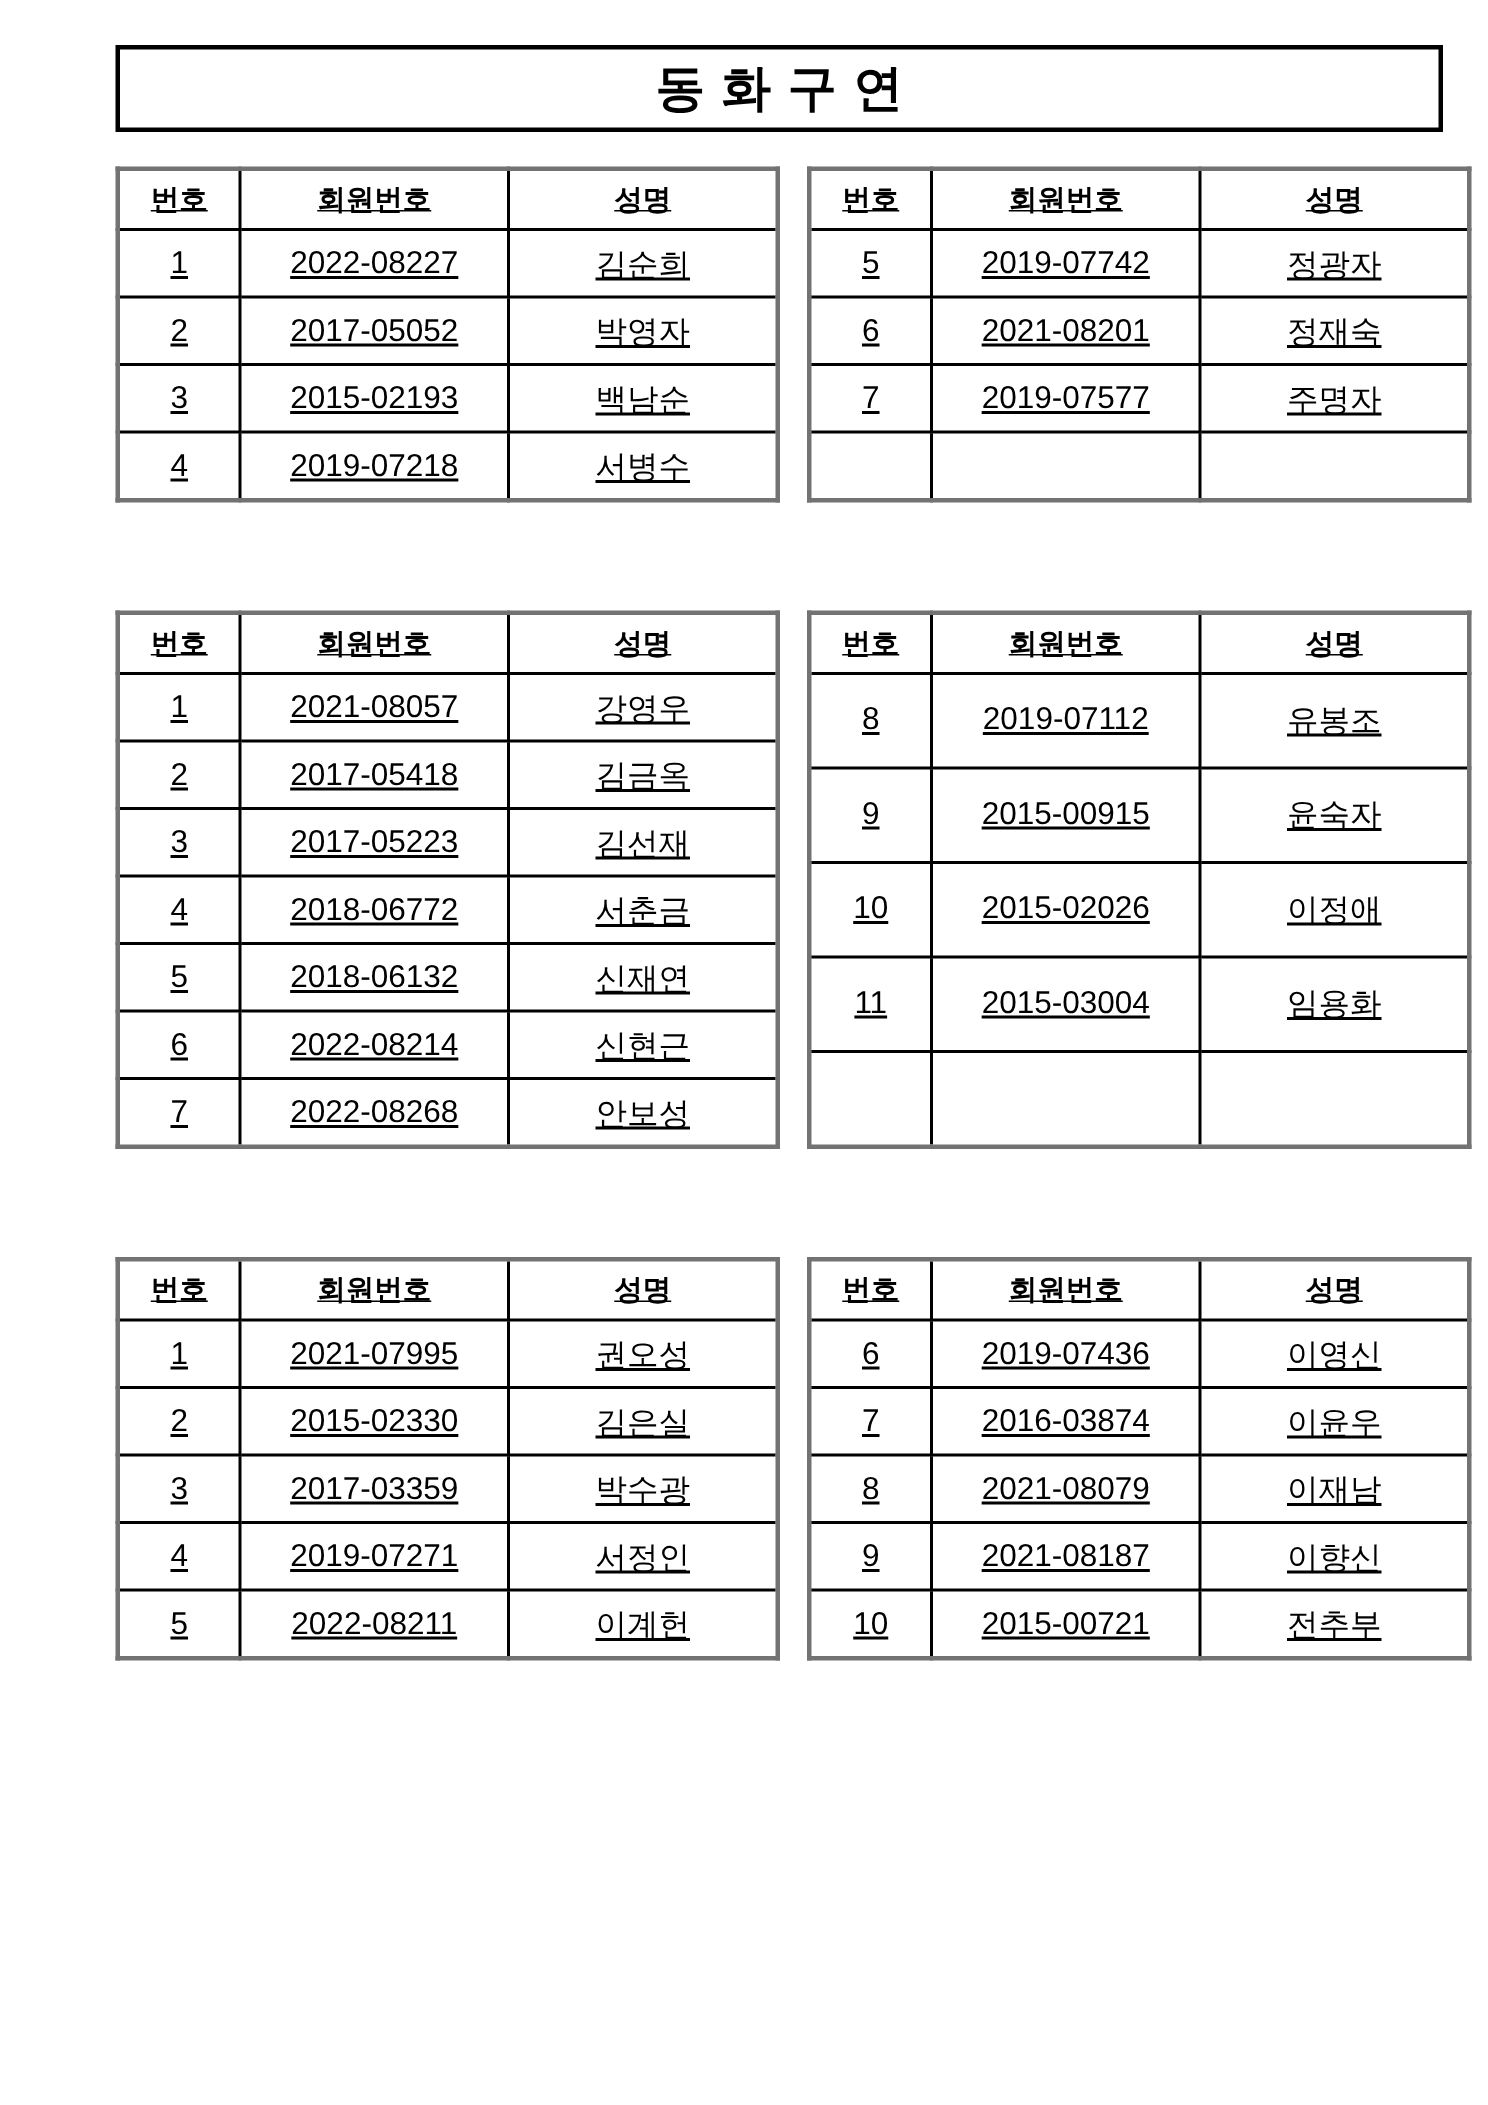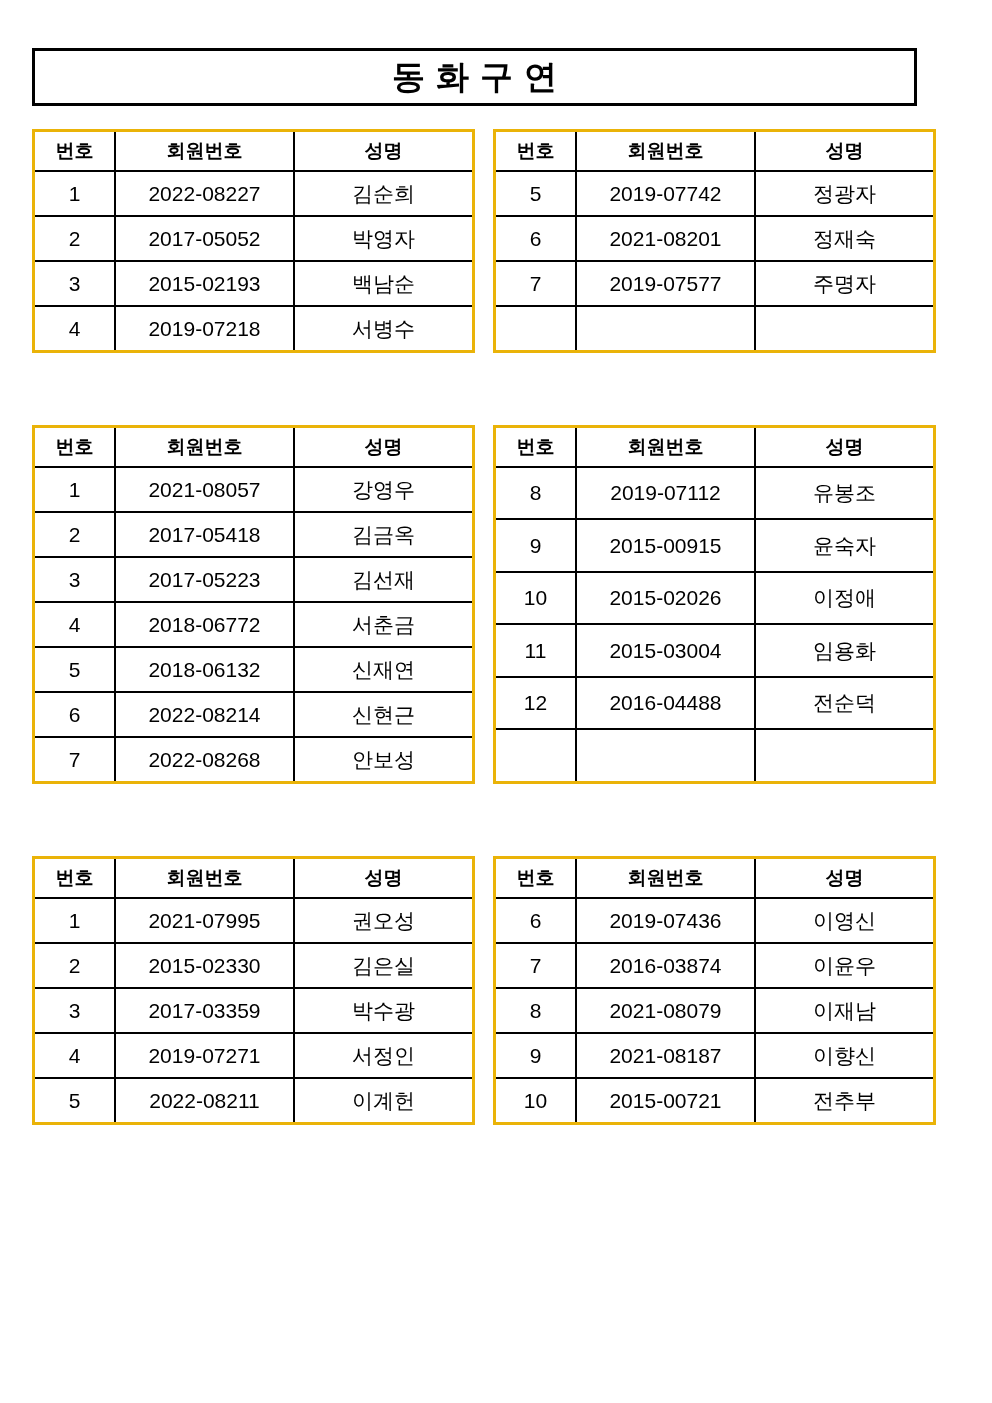--- a/index.html
+++ b/index.html
@@ -9,23 +9,22 @@
     color: #000000;
     font-family: "Liberation Sans", "DejaVu Sans", sans-serif;
   }
   body {
     width: 992px;
     height: 1403px;
     overflow: hidden;
   }
   .page {
     box-sizing: border-box;
-    padding: 30px 0 0 32px;
+    padding: 30px 0 0 77px;
     width: 938px;
-    margin-top: 18px;
   }
   .section { width: 885px; }
   .section:not(:last-child) { margin-bottom: 72px; }
 
   .title-box {
     box-sizing: border-box;
     width: 885px;
     height: 58px;
     border: 3px solid #000000;
     display: flex;
@@ -43,21 +42,22 @@
   }
 
   .tables {
     display: flex;
     gap: 18px;
   }
   table.member-table {
     border-collapse: collapse;
     table-layout: fixed;
     width: 434px;
-    border: 3px solid #eab308;
+    border: 3px solid #737373;
+    text-decoration: underline;
   }
   .member-table th, .member-table td {
     border: 2px solid #000000;
     text-align: center;
     vertical-align: middle;
     padding: 0;
     overflow: hidden;
     white-space: nowrap;
   }
   .member-table th {
@@ -218,25 +218,20 @@
     <td class="col-no">10</td>
     <td class="col-id">2015-02026</td>
     <td class="col-name">이정애</td>
   </tr>
             <tr class="data-row">
     <td class="col-no">11</td>
     <td class="col-id">2015-03004</td>
     <td class="col-name">임용화</td>
   </tr>
             <tr class="data-row">
-    <td class="col-no">12</td>
-    <td class="col-id">2016-04488</td>
-    <td class="col-name">전순덕</td>
-  </tr>
-            <tr class="data-row">
     <td class="col-no"></td>
     <td class="col-id"></td>
     <td class="col-name"></td>
   </tr>
           </tbody>
   </table>
       </div>
   </section>
     <section class="section">
     <div class="tables">

